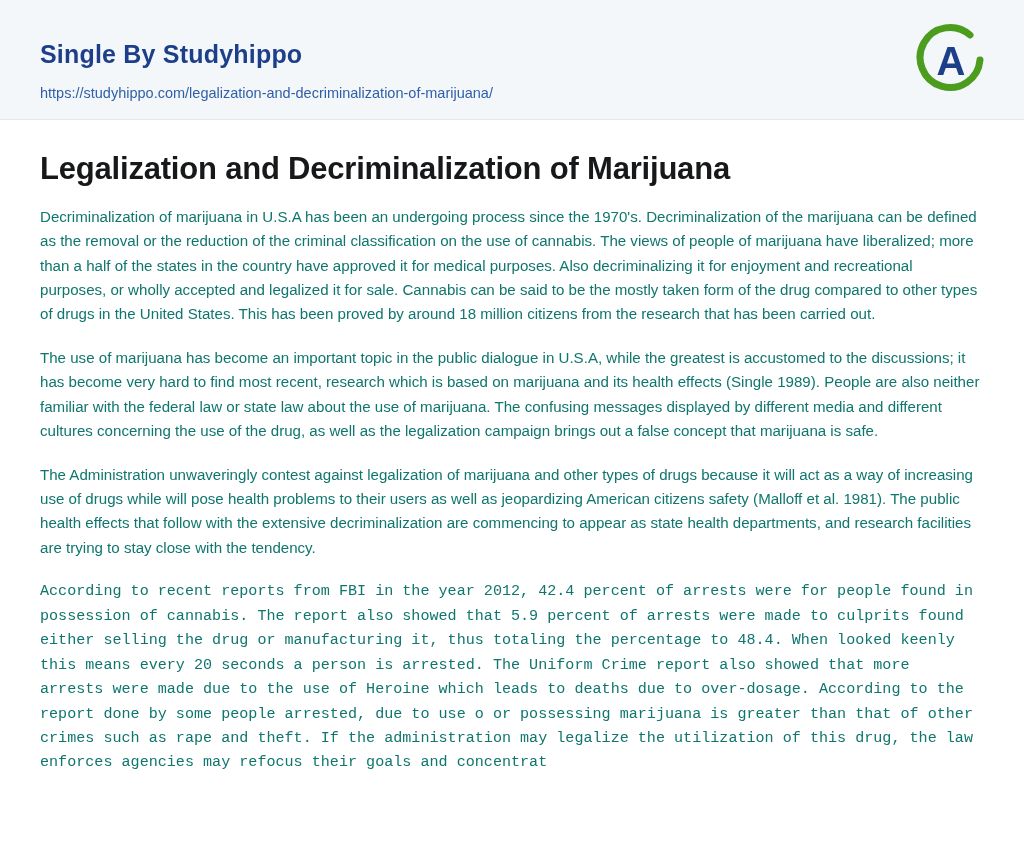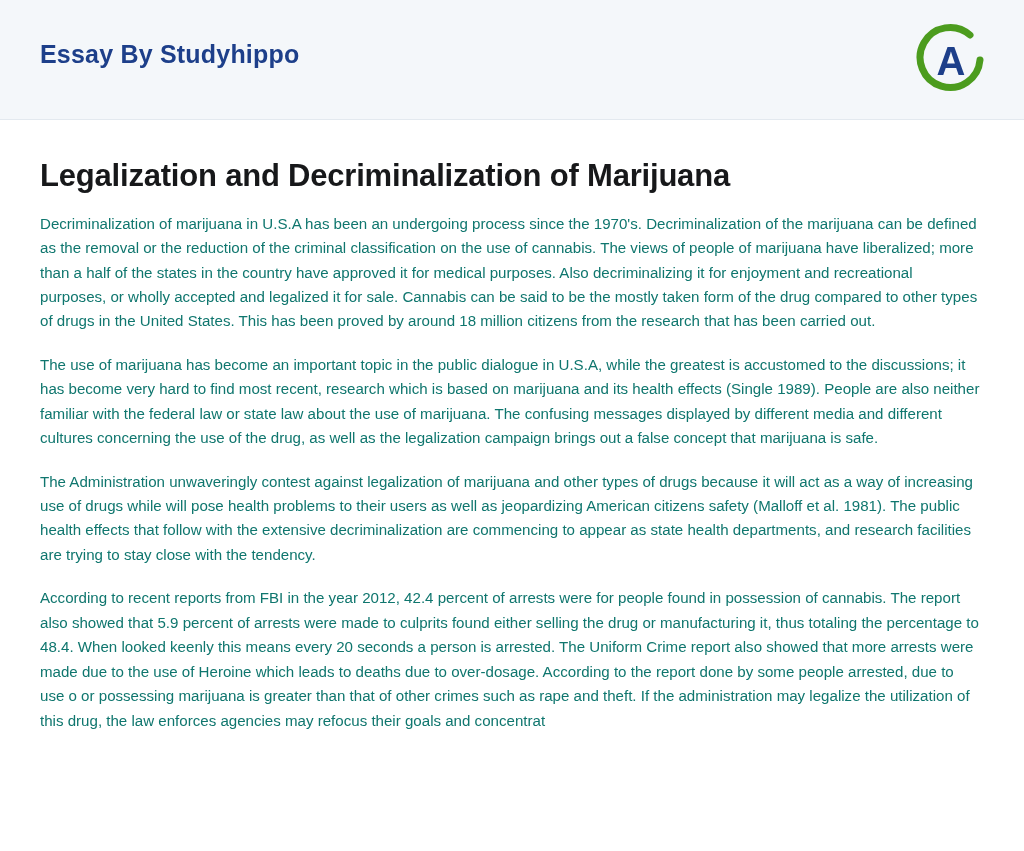--- a/index.html
+++ b/index.html
@@ -52,40 +52,41 @@
   .logo-wrap svg { display: block; }
 
   
   .content {
     padding: 28px 44px 0 40px;
   }
   .doc-title {
     font-size: 31px;
     font-weight: bold;
     color: #17181a;
-    margin: 10px 0 18px 0;
+    margin: 3px 0 18px 0;
     letter-spacing: -0.2px;
     line-height: 1.15;
   }
   .para {
     font-size: 15.1px;
     line-height: 1.62;
     color: #0f766e;
     margin: 0 0 19px 0;
     text-align: left;
   }
-  .para:last-child { margin-bottom: 0; }
+  .para:last-child { margin-bottom: 0; font-family: Liberation Mono, monospace; }
 </style>
 </head>
 <body>
 
 <div class="page">
 
   <div class="header">
-    <div class="brand">Essay By Studyhippo</div>
+    <div class="brand">Single By Studyhippo</div>
+    <a class="site-url" href="#">https://studyhippo.com/legalization-and-decriminalization-of-marijuana/</a>
     <div class="logo-wrap">
       <svg width="76" height="76" viewBox="0 0 76 76" xmlns="http://www.w3.org/2000/svg">
         <path d="M58 13 A30 30 0 1 0 68 38" fill="none" stroke="#4c9c1e" stroke-width="7" stroke-linecap="round"></path>
         <text x="39" y="53" text-anchor="middle" font-family="Liberation Sans, sans-serif" font-size="40" font-weight="bold" fill="#1d3f8a">A</text>
       </svg>
     </div>
   </div>
 
   <div class="content">
     <h1 class="doc-title">Legalization and Decriminalization of Marijuana</h1>

